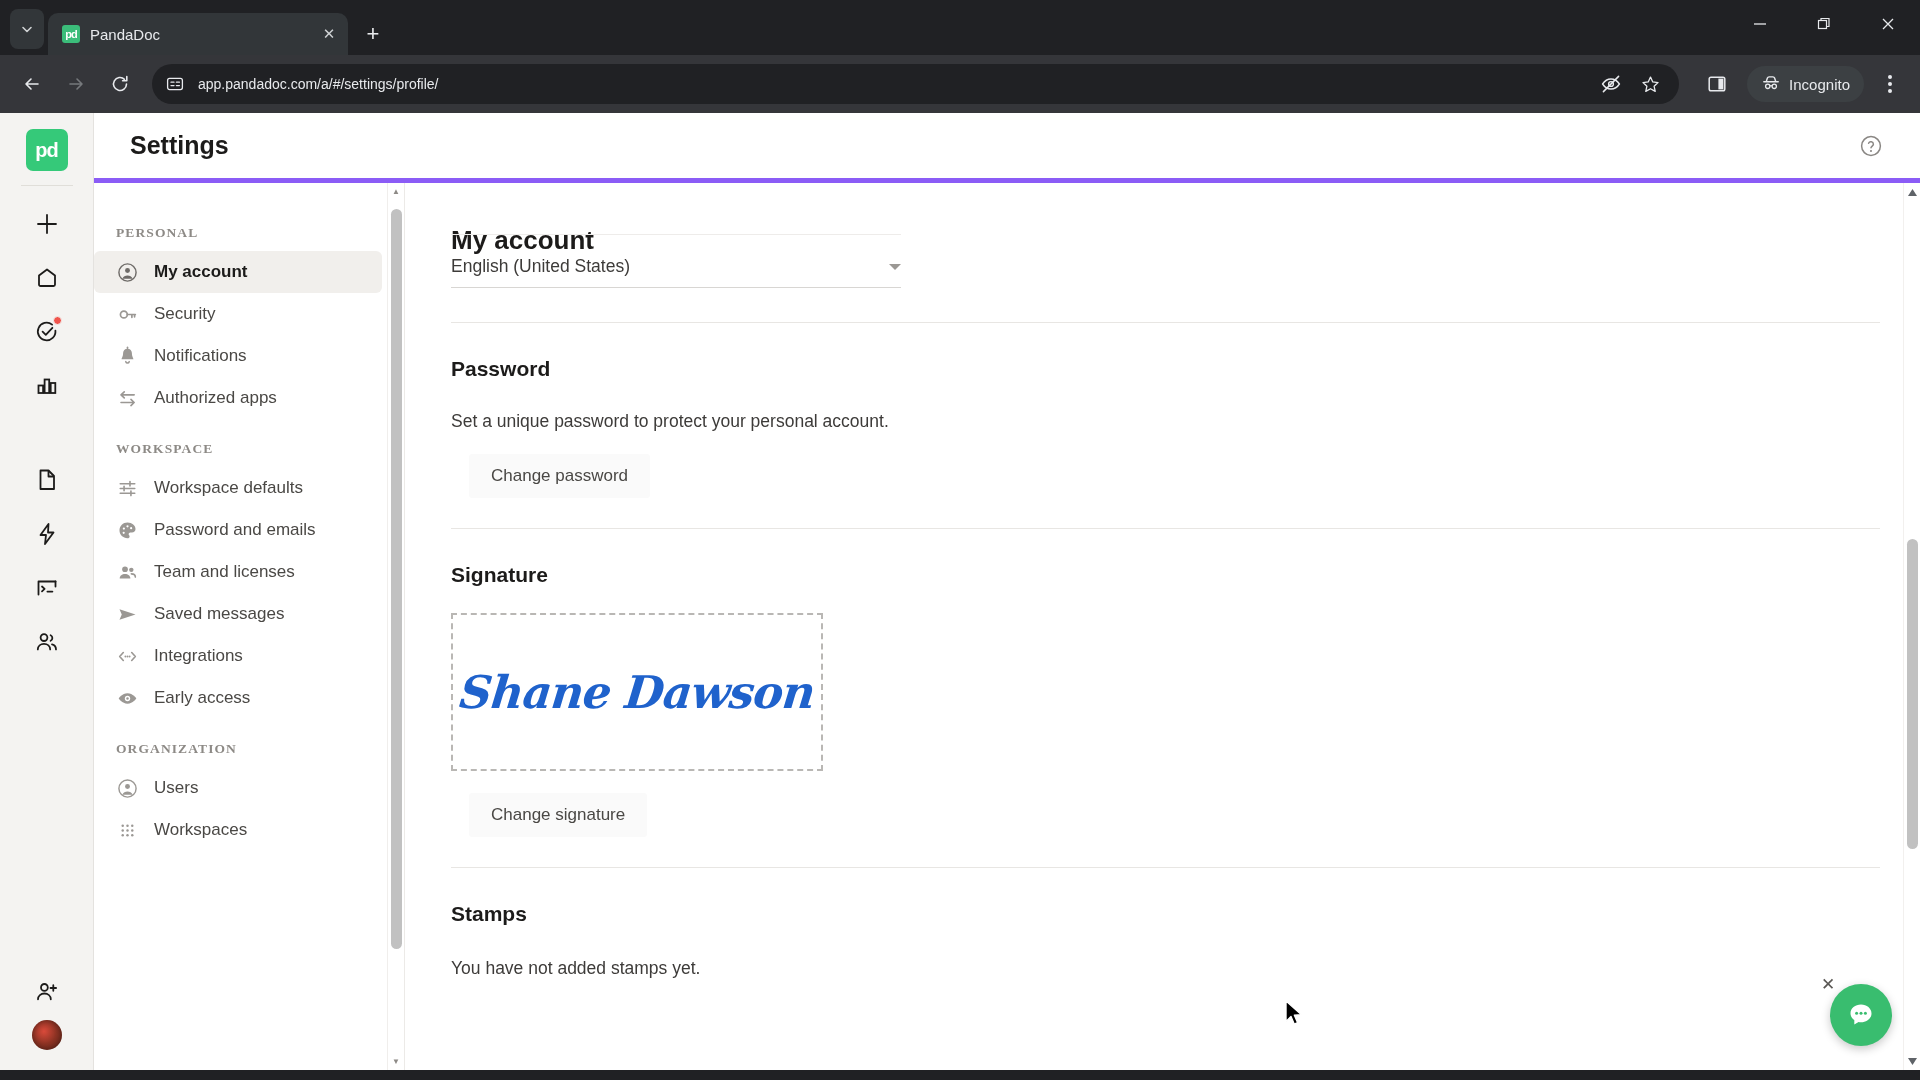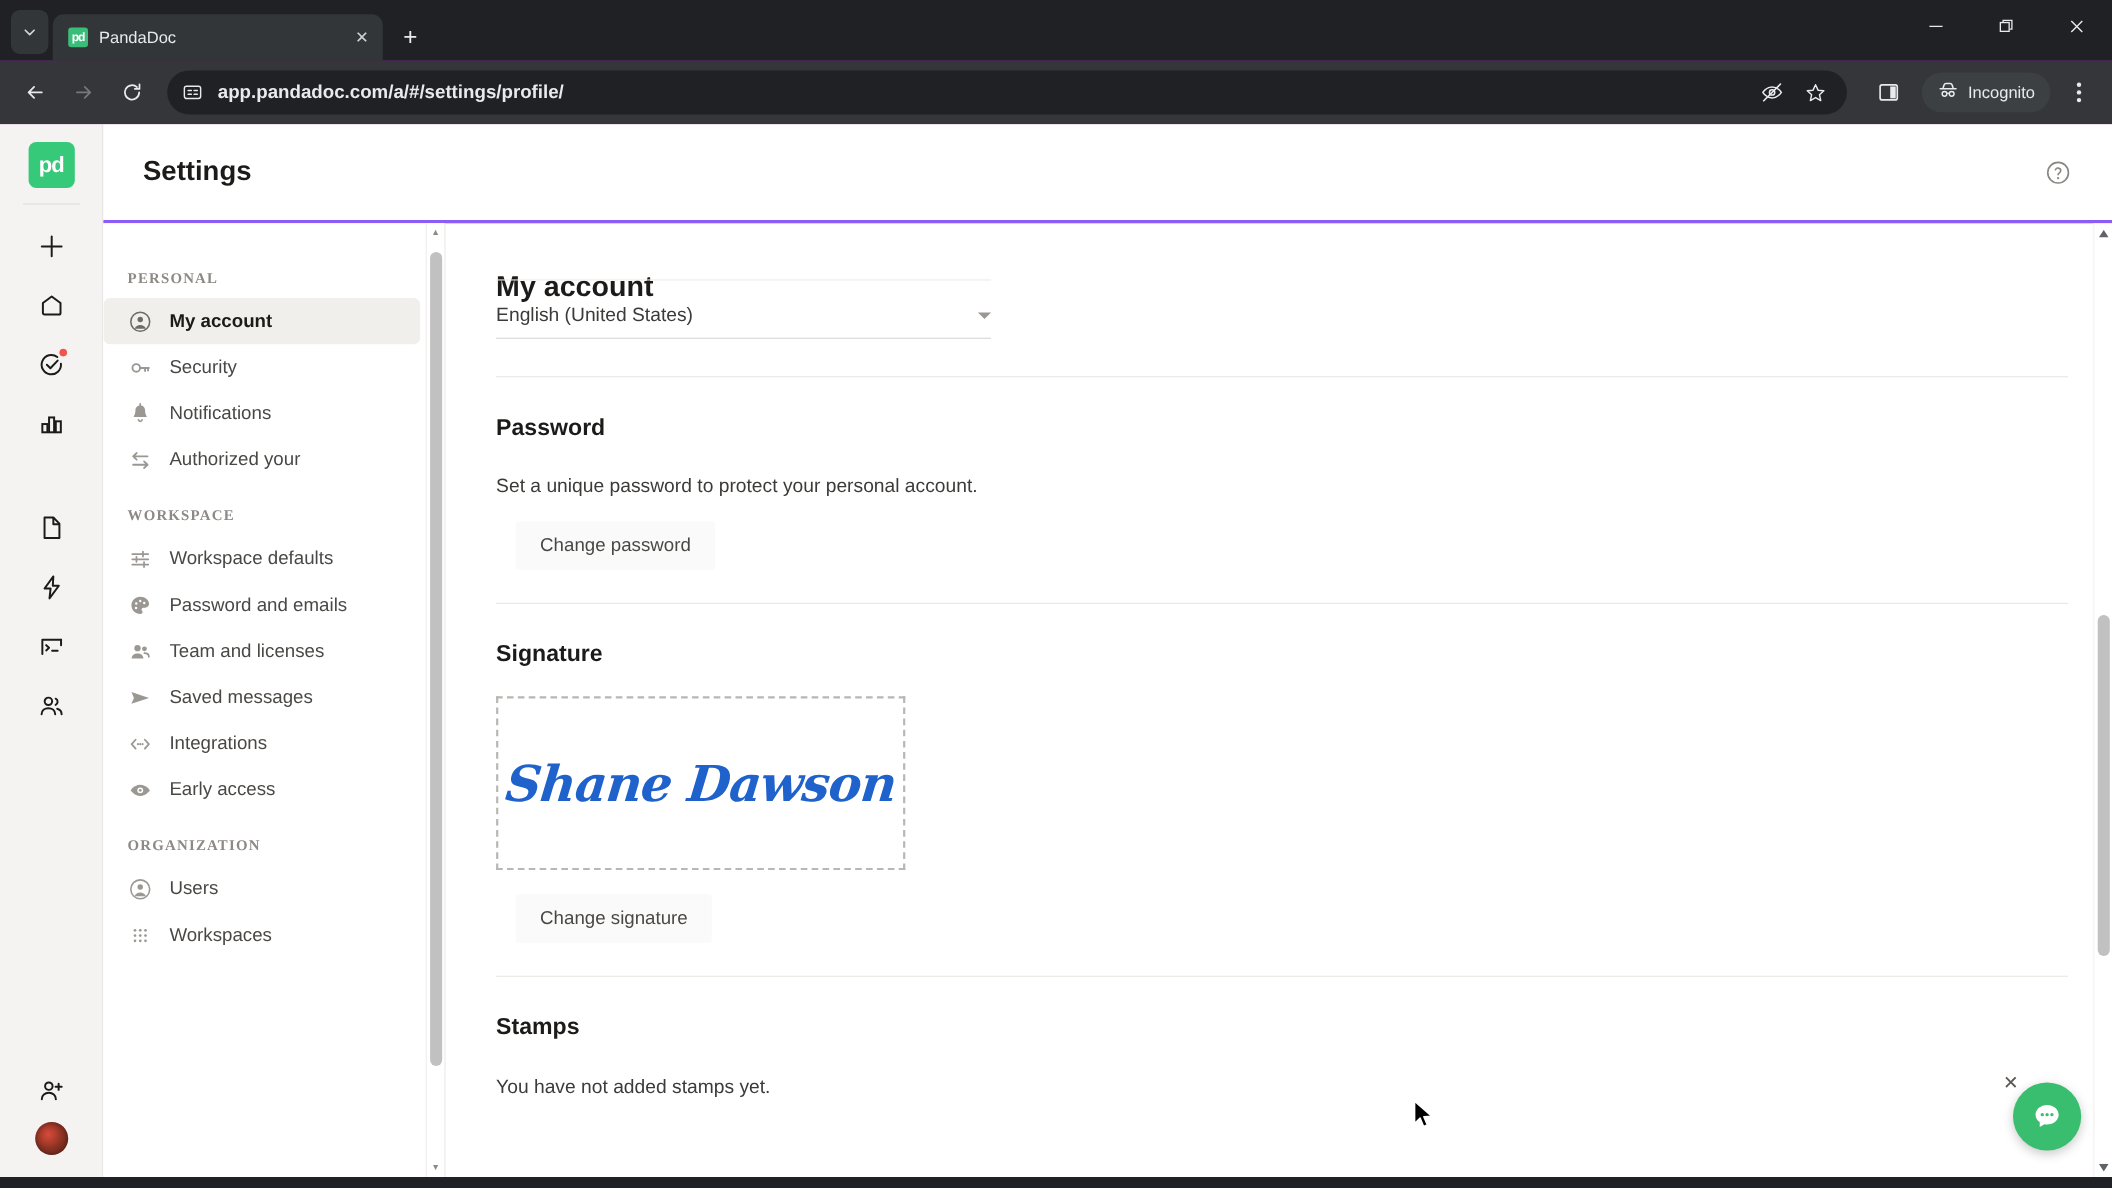--- a/index.html
+++ b/index.html
@@ -51,21 +51,21 @@
     height: 58px; background: #35363a;
     display: flex; align-items: center; padding: 0 12px; gap: 4px;
   }
   .navbtn { width: 40px; height: 40px; border-radius: 50%; display: flex; align-items: center; justify-content: center; color: #e8eaed; }
   .navbtn.disabled { color: #76797c; }
   .omnibox {
     flex: 1; height: 40px; background: #202124; border-radius: 20px;
     display: flex; align-items: center; padding: 0 14px; gap: 14px;
     margin: 0 8px;
   }
-  .omni-url { color: #e8eaed; font-size: 17px; flex: 1; white-space: nowrap; overflow: hidden; font-weight: bold; }
+  .omni-url { color: #e8eaed; font-size: 14px; flex: 1; white-space: nowrap; overflow: hidden; }
   .omni-right { display: flex; align-items: center; gap: 18px; padding-right: 4px; }
   .tb-icon { color: #e8eaed; display: flex; align-items: center; justify-content: center; }
   .sidepanel-btn { width: 40px; height: 40px; display: flex; align-items: center; justify-content: center; color: #e8eaed; margin-left: 6px;}
   .incognito-chip {
     height: 36px; background: #3c4043; border-radius: 18px;
     display: flex; align-items: center; gap: 8px; padding: 0 14px;
     color: #e8eaed; font-size: 15px; margin-left: 6px;
   }
   .menu-dots { width: 36px; height: 40px; display: flex; flex-direction: column; align-items: center; justify-content: center; gap: 3px; margin-left: 4px; }
   .menu-dots i { width: 4px; height: 4px; border-radius: 50%; background: #e8eaed; display: block; }
@@ -98,22 +98,22 @@
   }
   .avatar {
     width: 30px; height: 30px; border-radius: 50%; margin-bottom: 20px;
     background: radial-gradient(circle at 40% 38%, #d94a3a 0%, #8e3324 48%, #5a2318 100%);
     box-shadow: inset 0 0 6px rgba(0,0,0,.35);
   }
 
   
   .appbody { flex: 1; display: flex; flex-direction: column; min-width: 0; position: relative; background: #fff; }
   .app-header {
-    height: 90px; display: flex; align-items: center; padding: 0 36px 0 36px;
-    border-bottom: 3px solid #8b5cf6; flex-shrink: 0;
+    height: 70px; display: flex; align-items: center; padding: 0 36px 0 36px;
+    border-bottom: 5px solid #8b5cf6; flex-shrink: 0;
   }
   .app-title { font-size: 25px; font-weight: bold; color: #1c1b1a; }
   .help-icon { margin-left: auto; color: #8a8784; display: flex; }
 
   .app-main { flex: 1; display: flex; min-height: 0; position: relative; }
 
   
   .settings-nav {
     width: 310px; flex-shrink: 0; padding: 42px 0 0 0; position: relative;
     background: #fff; overflow: hidden;
@@ -434,21 +434,21 @@
               </span>
               <span>Notifications</span>
             </div>
             <div class="nav-item">
               <span class="nav-ico">
                 <svg width="21" height="21" viewBox="0 0 22 22" fill="none">
                   <path d="M18 7.2H4.2M7.6 4l-3.4 3.2 3.4 3.2" stroke="currentColor" stroke-width="1.7" stroke-linecap="round" stroke-linejoin="round"></path>
                   <path d="M4.2 15.2H18M14.6 12l3.4 3.2-3.4 3.2" stroke="currentColor" stroke-width="1.7" stroke-linecap="round" stroke-linejoin="round"></path>
                 </svg>
               </span>
-              <span>Authorized your</span>
+              <span>Authorized apps</span>
             </div>
           </div>
 
           <div class="nav-section">
             <div class="nav-section-label">WORKSPACE</div>
             <div class="nav-item">
               <span class="nav-ico">
                 <svg width="21" height="21" viewBox="0 0 22 22" fill="none">
                   <path d="M3.4 6h15.2M3.4 11h15.2M3.4 16h15.2" stroke="currentColor" stroke-width="1.7" stroke-linecap="round"></path>
                   <path d="M13.6 3.6v4.8M7.4 8.6v4.8M14.6 13.6v4.8" stroke="currentColor" stroke-width="1.7" stroke-linecap="round"></path>

